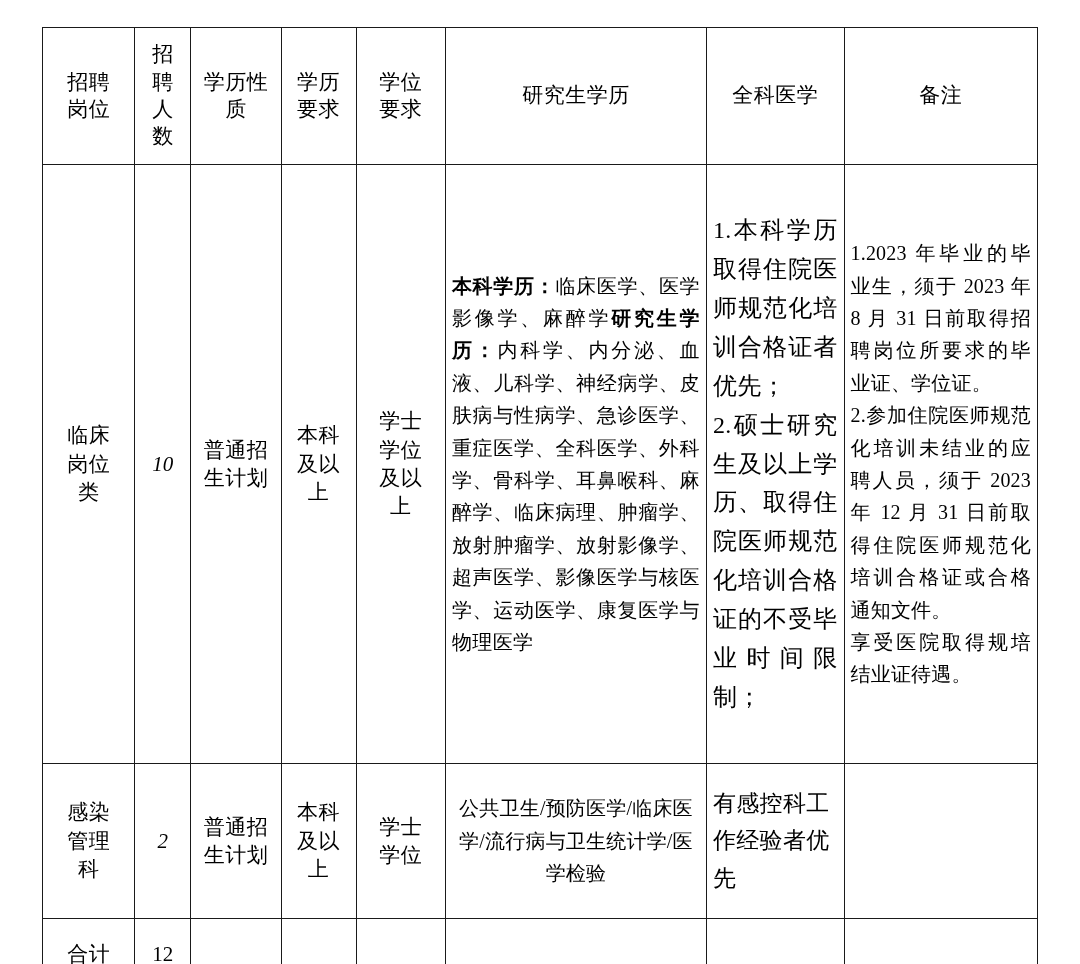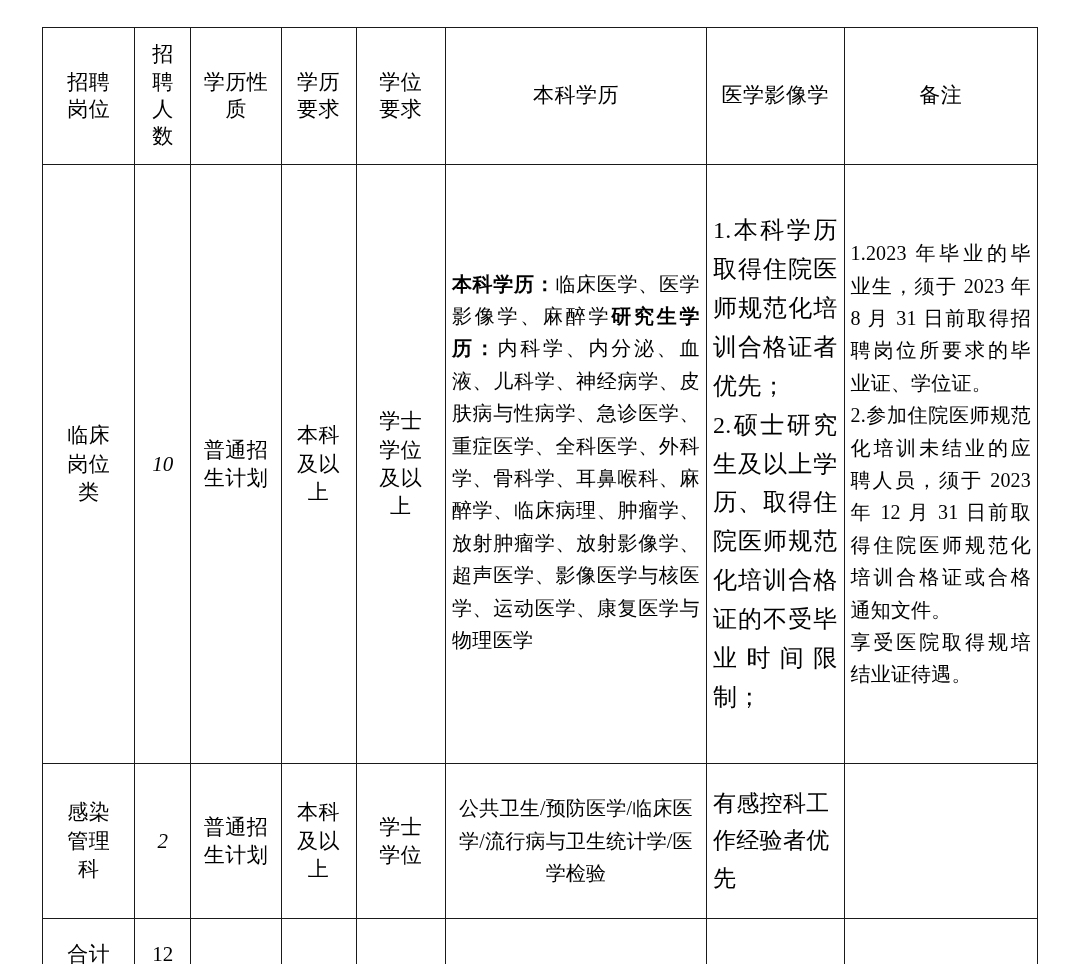--- a/index.html
+++ b/index.html
@@ -77,21 +77,20 @@
     font-size: 21px;
   }
   td.just {
     text-align: justify;
     text-align-last: left;
     font-size: 20px;
     line-height: 1.62;
     letter-spacing: 0.4px;
     vertical-align: top;
     padding: 14px 10px 14px 12px;
-    font-family: Liberation Mono, monospace;
   }
   td.just .lead {
     font-weight: bold;
   }
   td.cond {
     font-size: 24px;
     line-height: 1.62;
     letter-spacing: 0.3px;
     vertical-align: top;
     padding: 50px 8px 14px 10px;
@@ -168,22 +167,22 @@
           <span>质</span>
         </td>
         <td>
           <span>学历</span><br>
           <span>要求</span>
         </td>
         <td>
           <span>学位</span><br>
           <span>要求</span>
         </td>
-        <td>本科学历</td>
-        <td>医学影像学</td>
+        <td>研究生学历</td>
+        <td>全科医学</td>
         <td>备注</td>
       </tr>
     </thead>
     <tbody>
       <tr class="row-clinic">
         <td class="ctr">
           <span>临床</span><br>
           <span>岗位</span><br>
           <span>类</span>
         </td>

